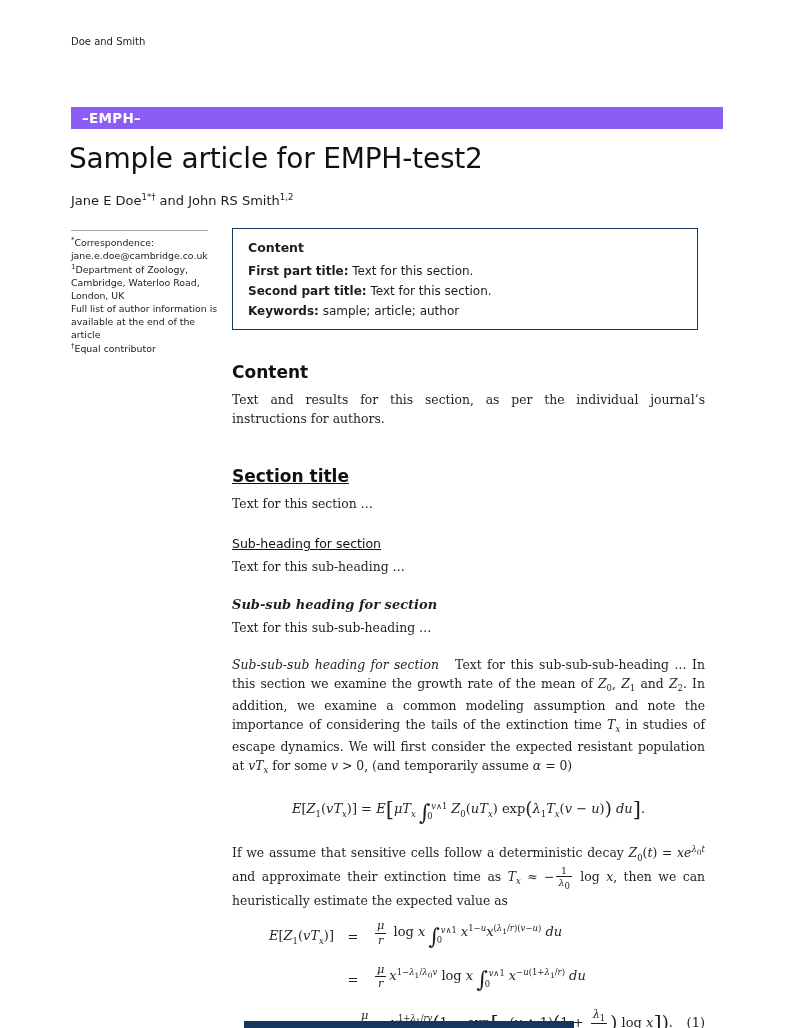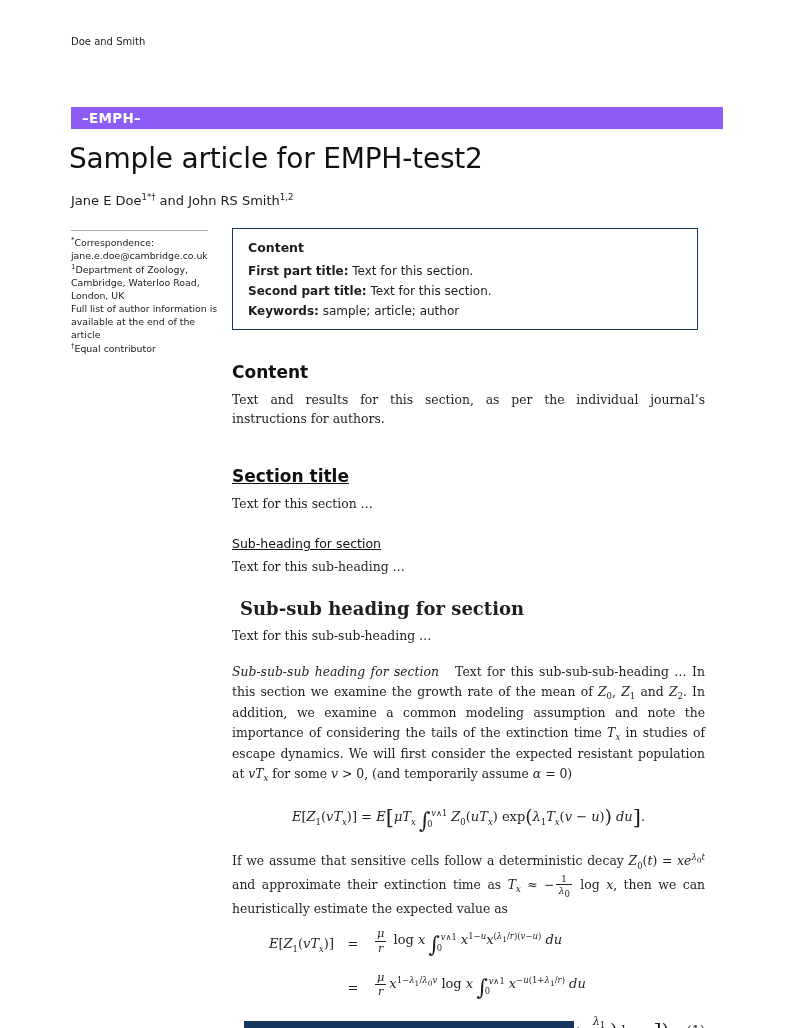--- a/index.html
+++ b/index.html
@@ -38,21 +38,21 @@
   .abs-row .lbl{font-weight:bold;}
   
   .main{
     position:absolute;left:232px;top:359px;width:473px;
     font-family:"DejaVu Serif",serif;font-size:12.4px;line-height:1.56;color:#1f1f1f;
   }
   .main p{margin:0;text-align:justify;}
   .h-sans{font-family:"DejaVu Sans",sans-serif;font-weight:bold;font-size:17px;margin:0 0 4px 0;color:#111;}
   .h-sans.mt{margin-top:35px;text-decoration:underline;}
   .h-sub{font-family:"DejaVu Sans",sans-serif;font-weight:normal;font-size:12.5px;margin:21px 0 3px 0;color:#111;text-decoration:underline;}
-  .h-subsub{font-size:18px;margin:19px 0 3px 8px;}
+  .h-subsub{font-style:italic;font-size:13px;margin:19px 0 3px 0;}
   .para-gap{margin-top:17px !important;}
   sub{font-size:8.5px;}
   sup{font-size:8.5px;}
   sup sub,sup i sub{font-size:7.5px;}
   
   .equation{margin:15px 0 13px 0;text-align:center;font-size:13px;white-space:nowrap;}
   .int{font-size:22px;display:inline-block;vertical-align:-0.32em;margin:0 0 0 3px;font-style:normal;}
   .lim{display:inline-block;vertical-align:-0.75em;font-size:8.3px;line-height:1.25;text-align:left;margin:0 4px 0 1px;}
   .lim .u{display:block;}
   .lim .l{display:block;margin-left:-4px;}

